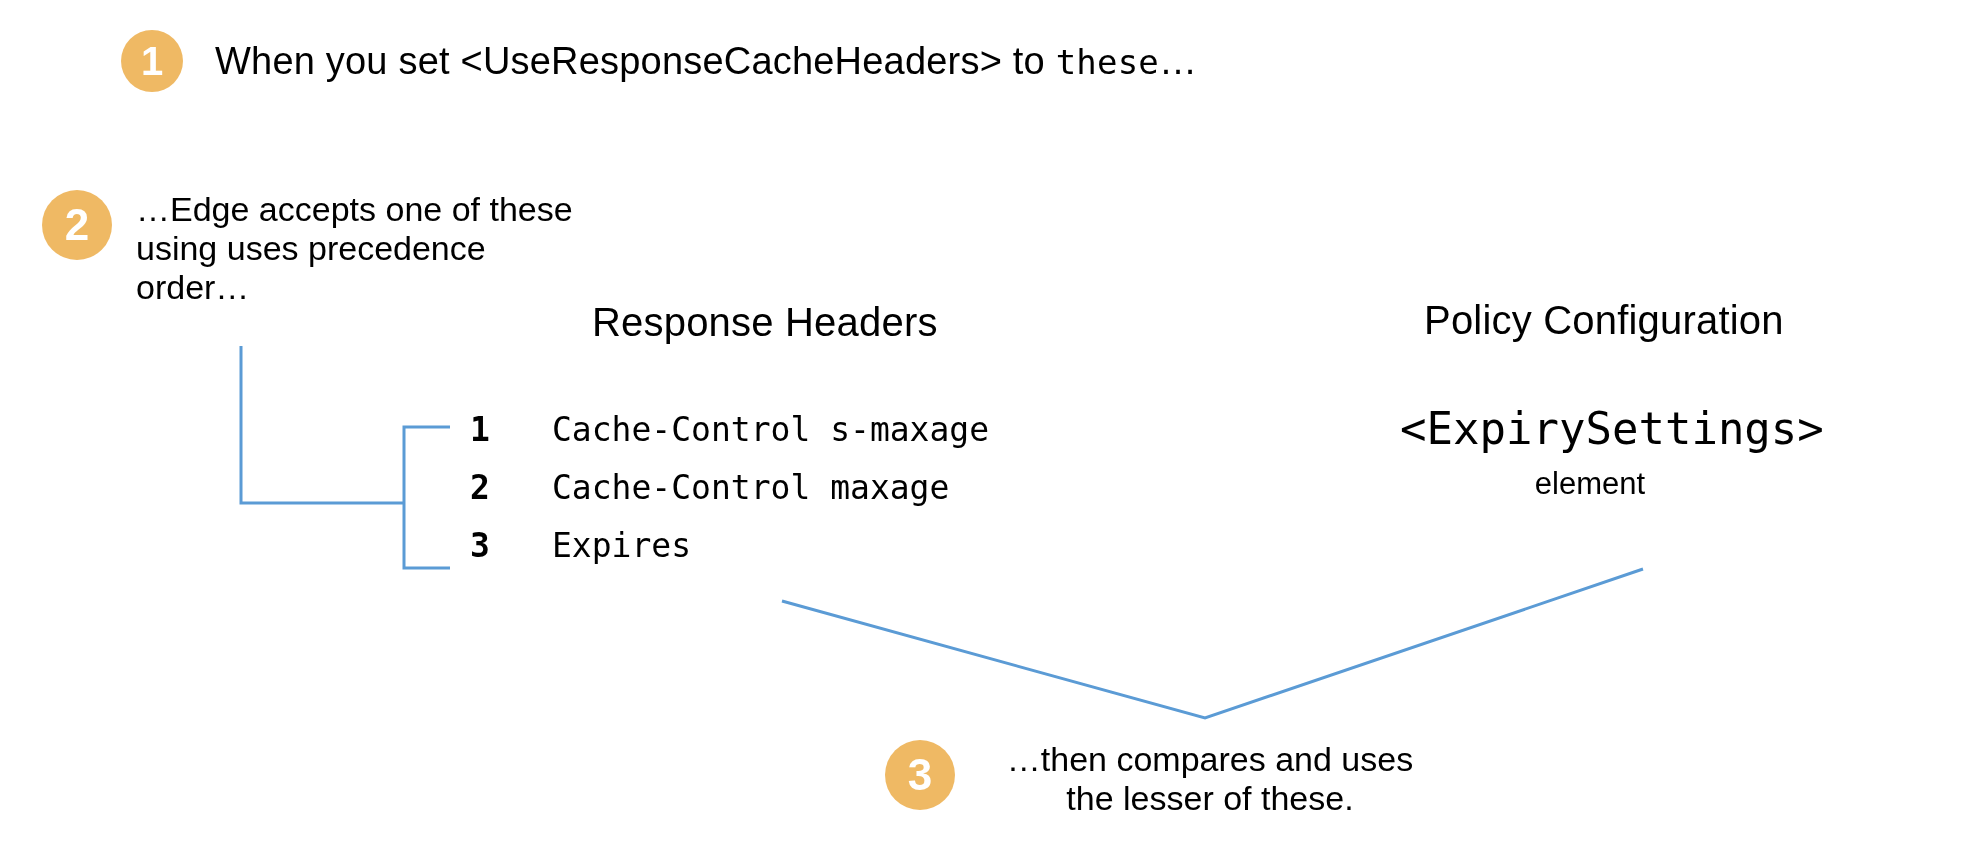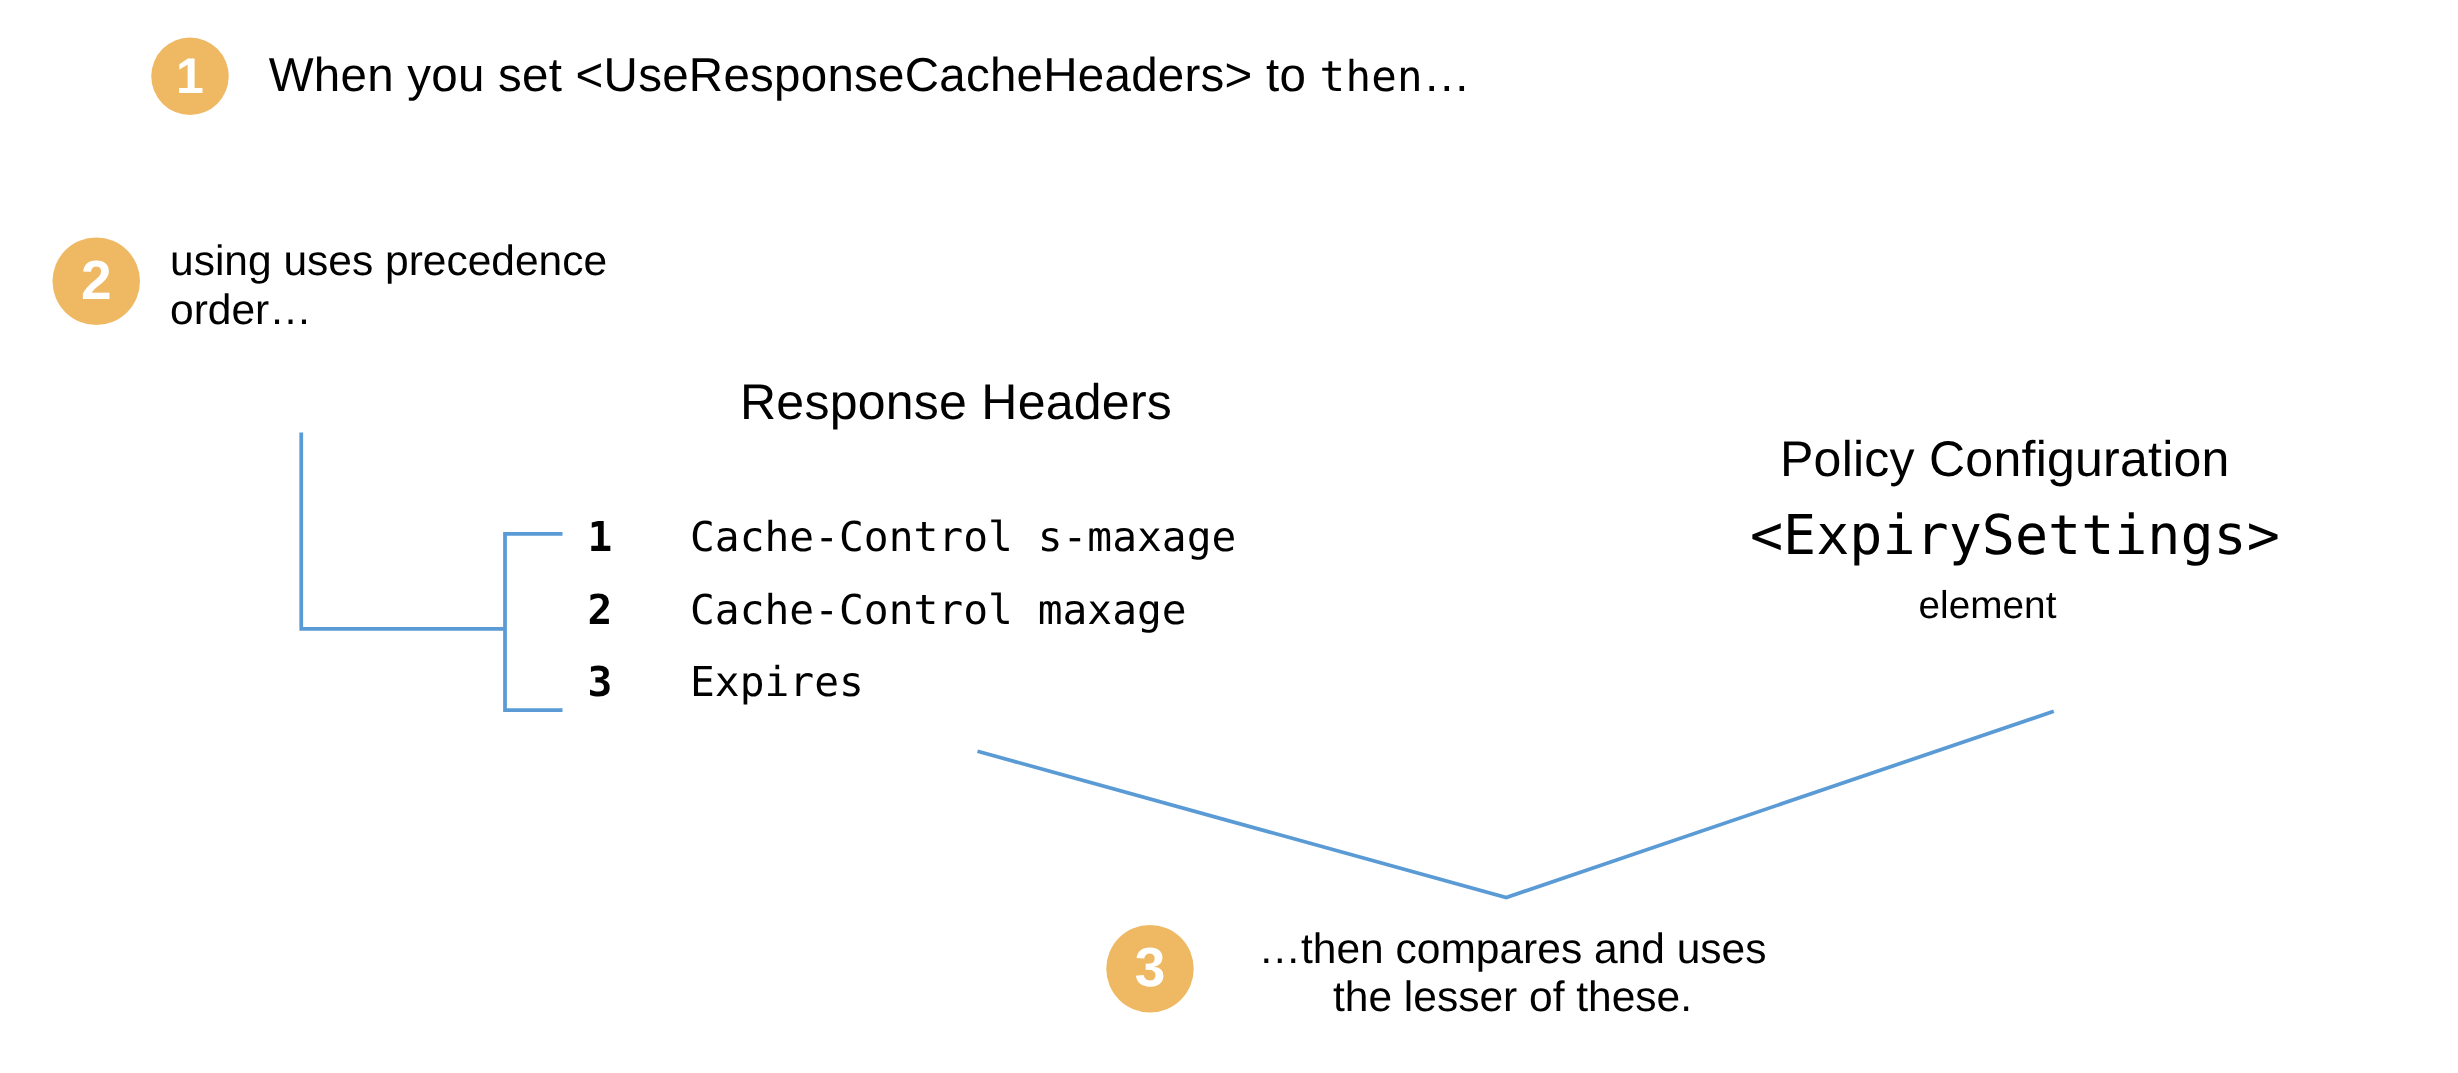--- a/index.html
+++ b/index.html
@@ -83,21 +83,20 @@
     letter-spacing: 0.2px;
     white-space: nowrap;
   }
   .col-title-headers {
     left: 592px;
     top: 300px;
   }
   .col-title-policy {
     left: 1424px;
     top: 298px;
-    margin-top: 48px;
   }
   .list {
     position: absolute;
     left: 470px;
     top: 410px;
   }
   .list-row {
     display: flex;
     align-items: baseline;
     height: 58px;
@@ -154,27 +153,28 @@
 
     <path d="M 450 427 L 404 427 L 404 568 L 450 568" fill="none" stroke="#5B9BD5" stroke-width="3"></path>
 
     <path d="M 782 601 L 1205 718 L 1643 569" fill="none" stroke="#5B9BD5" stroke-width="3"></path>
   </svg>
 
   <div class="badge badge-1">
     <span>1</span>
   </div>
   <div class="step1-text">
-    <span>When you set &lt;UseResponseCacheHeaders&gt; to </span><span class="mono">then</span><span>…</span>
+    <span>When you set &lt;UseResponseCacheHeaders&gt; to </span><span class="mono">these</span><span>…</span>
   </div>
 
   <div class="badge badge-2">
     <span>2</span>
   </div>
   <div class="step2-text">
+    <div>…Edge accepts one of these</div>
     <div>using uses precedence</div>
     <div>order…</div>
   </div>
 
   <div class="col-title col-title-headers">Response Headers</div>
   <div class="col-title col-title-policy">Policy Configuration</div>
 
   <div class="list">
     <div class="list-row">
       <span class="list-num">1</span>

